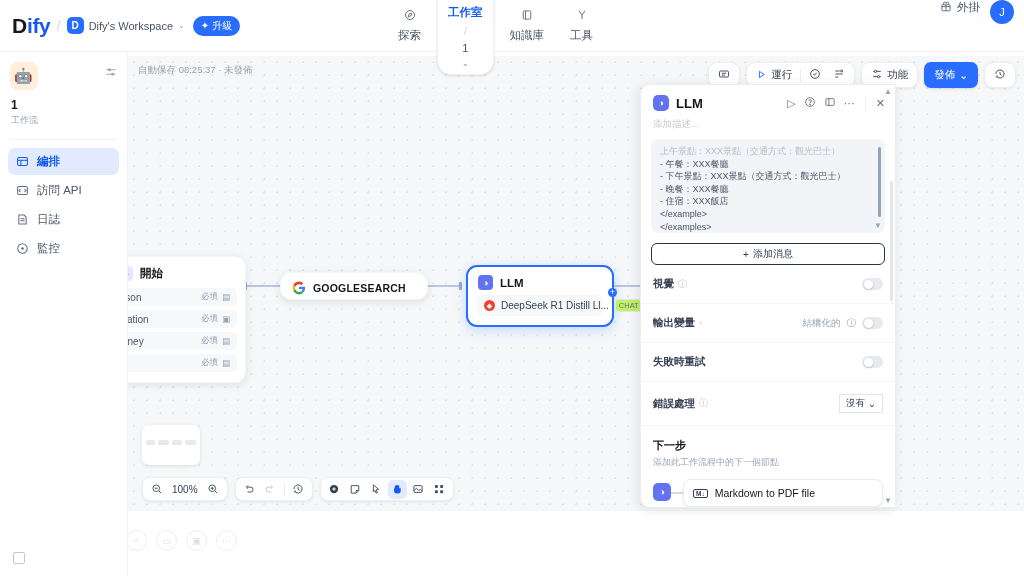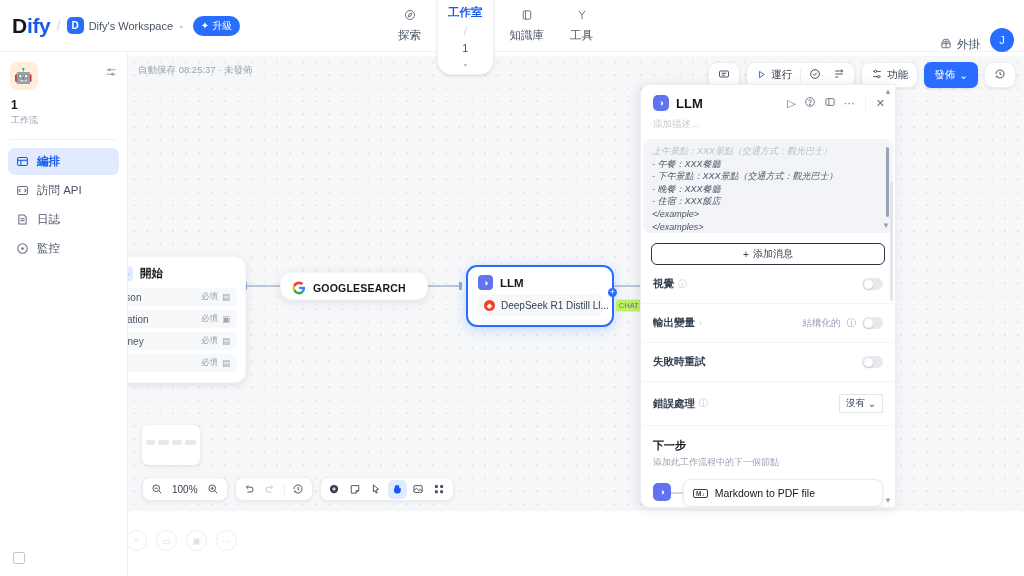--- a/index.html
+++ b/index.html
@@ -47,21 +47,21 @@
   }
   .nav-item.active {
     background: #fff; color: #155aef; font-weight: bold;
     box-shadow: 0 1px 3px rgba(16,24,40,.12); border: 1px solid #eff0f2;
   }
   .nav-item .divider-s { color: #d0d5dd; margin: 0 2px; font-weight: normal; }
   .nav-count { color: #495464; font-weight: normal; font-size: 11px; }
 
   .nav-right {
     position: absolute; right: 10px; top: 0; height: 52px;
-    display: flex; align-items: flex-end; gap: 10px;
+    display: flex; align-items: flex-start; gap: 10px;
   }
   .plug-item { display: flex; align-items: center; gap: 5px; font-size: 11.5px; color: #495464; cursor: pointer; }
   .avatar {
     width: 24px; height: 24px; border-radius: 50%; background: #296dff;
     color: #fff; font-size: 11px; display: flex; align-items: center;
     justify-content: center; cursor: pointer;
   }
 
   
   .sidebar {
@@ -195,24 +195,23 @@
     border: 1px solid #eceef1; z-index: 25; overflow: hidden;
   }
   .p-head { display: flex; align-items: center; padding: 10px 10px 2px 12px; gap: 7px; }
   .p-ico { width: 16px; height: 16px; border-radius: 5px; background: #6172f3;
            display: flex; align-items: center; justify-content: center; color: #fff; font-size: 9px; }
   .p-title { font-size: 13px; font-weight: bold; color: #14161a; }
   .p-acts { margin-left: auto; display: flex; align-items: center; gap: 8px; color: #676f83; font-size: 11px; }
   .p-desc { font-size: 9.5px; color: #c3c8d0; padding: 5px 12px 8px 12px; }
 
   .prompt-box {
-    margin: 0 2px; background: #f2f4f7; border-radius: 8px;
+    margin: 0 10px; background: #f2f4f7; border-radius: 8px;
     height: 94px; position: relative; overflow: hidden;
     padding: 6px 16px 6px 9px;
-    font-style: italic;
   }
   .pl { font-size: 9px; color: #495464; line-height: 12.6px; white-space: nowrap; }
   .pl.fade { color: #b8bec9; }
   .pbar { position: absolute; right: 4px; top: 8px; width: 3px; height: 70px; background: #98a2b3; border-radius: 2px; }
   .pdown { position: absolute; right: 3px; bottom: 3px; font-size: 8px; color: #98a2b3; }
 
   .addmsg {
     margin: 10px 10px 0 10px; height: 22px; border: 1.4px solid #2c3442;
     border-radius: 6px; background: #fff; display: flex; align-items: center;
     justify-content: center; gap: 4px; font-size: 10px; color: #354052; cursor: pointer;

